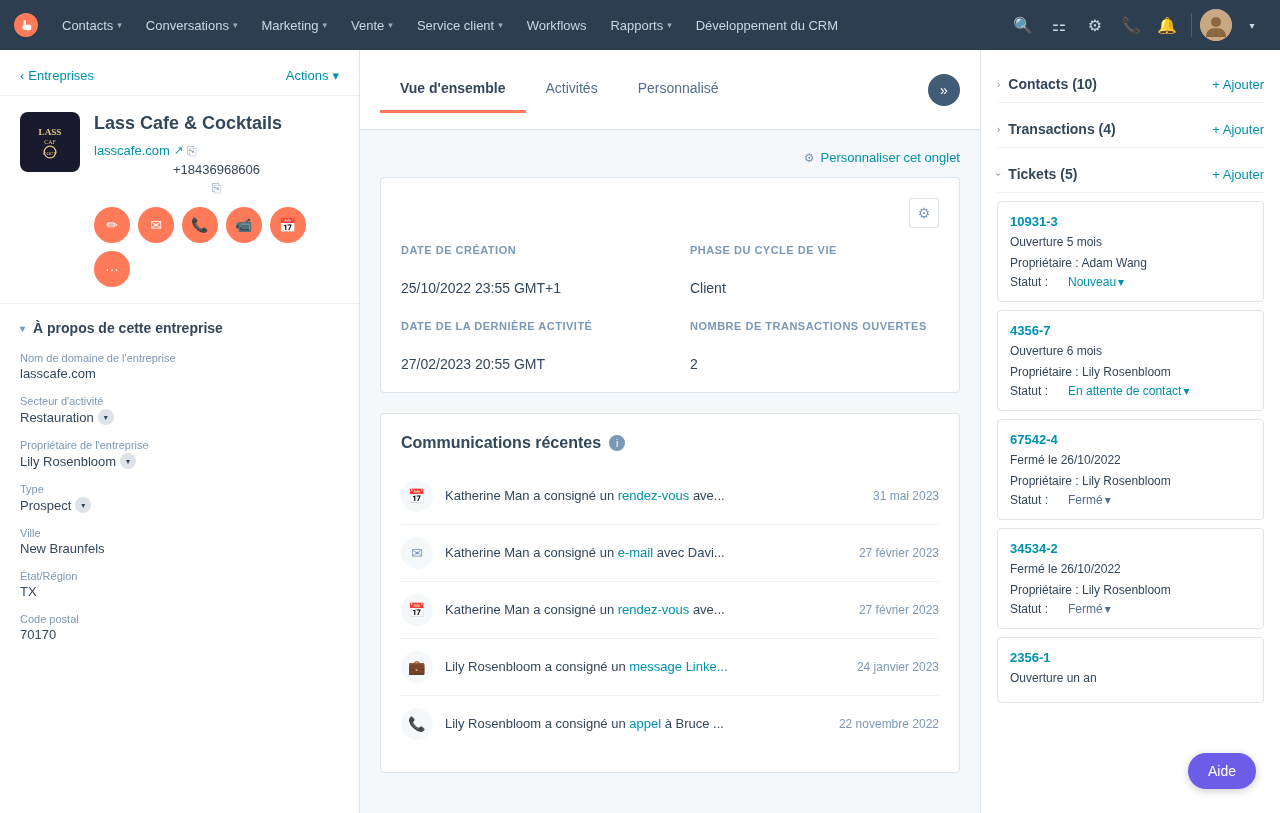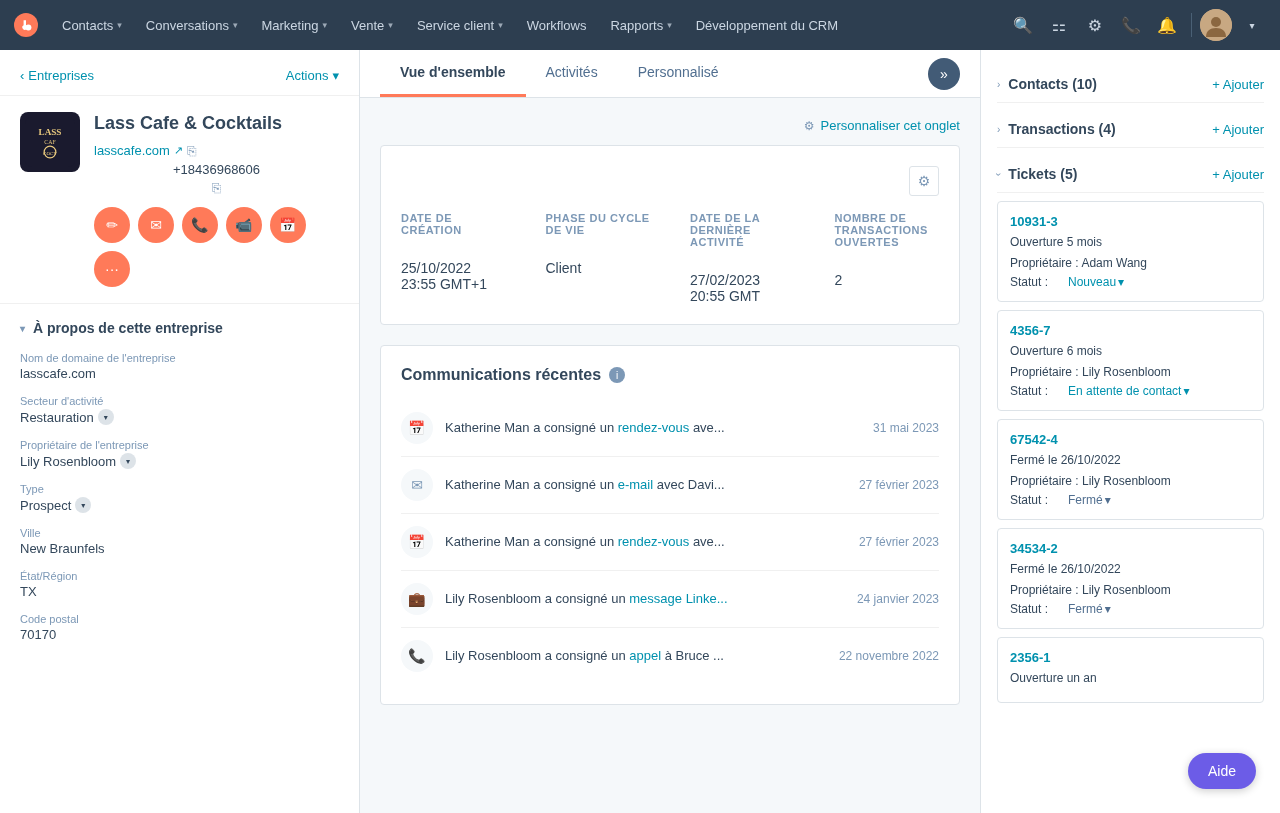--- a/index.html
+++ b/index.html
@@ -163,21 +163,21 @@
       overflow-y: auto;
       background: #f5f8fa;
     }
 
     
     .tabs-bar {
       background: #fff;
       border-bottom: 1px solid #dde3e8;
       display: flex;
       align-items: center;
-      padding: 0 20px;
+      padding: 16px 20px;
       position: sticky; top: 0; z-index: 10;
     }
     .tab {
       padding: 14px 20px;
       font-size: 14px;
       cursor: pointer;
       color: #516f90;
       border-bottom: 3px solid transparent;
       white-space: nowrap;
     }
@@ -213,21 +213,21 @@
     .gear-btn {
       width: 30px; height: 30px;
       border: 1px solid #dde3e8;
       border-radius: 3px;
       display: flex; align-items: center; justify-content: center;
       cursor: pointer; color: #7c98b6; font-size: 14px;
       background: #fff;
     }
     .overview-grid {
       display: grid;
-      grid-template-columns: 1fr 1fr 1fr 1fr;
+      grid-template-columns: 1fr 1fr;
       gap: 24px 40px;
     }
     .overview-item {}
     .overview-label {
       font-size: 11px;
       font-weight: 700;
       color: #7c98b6;
       text-transform: uppercase;
       letter-spacing: 0.5px;
       margin-bottom: 6px;

